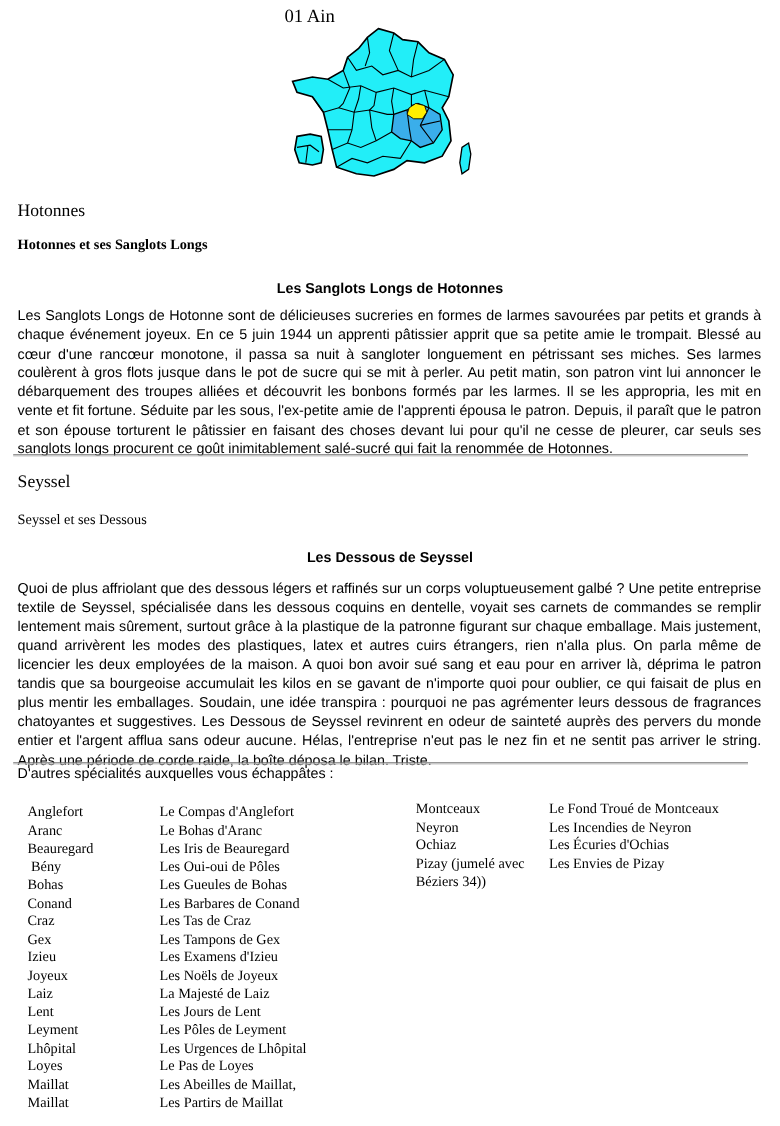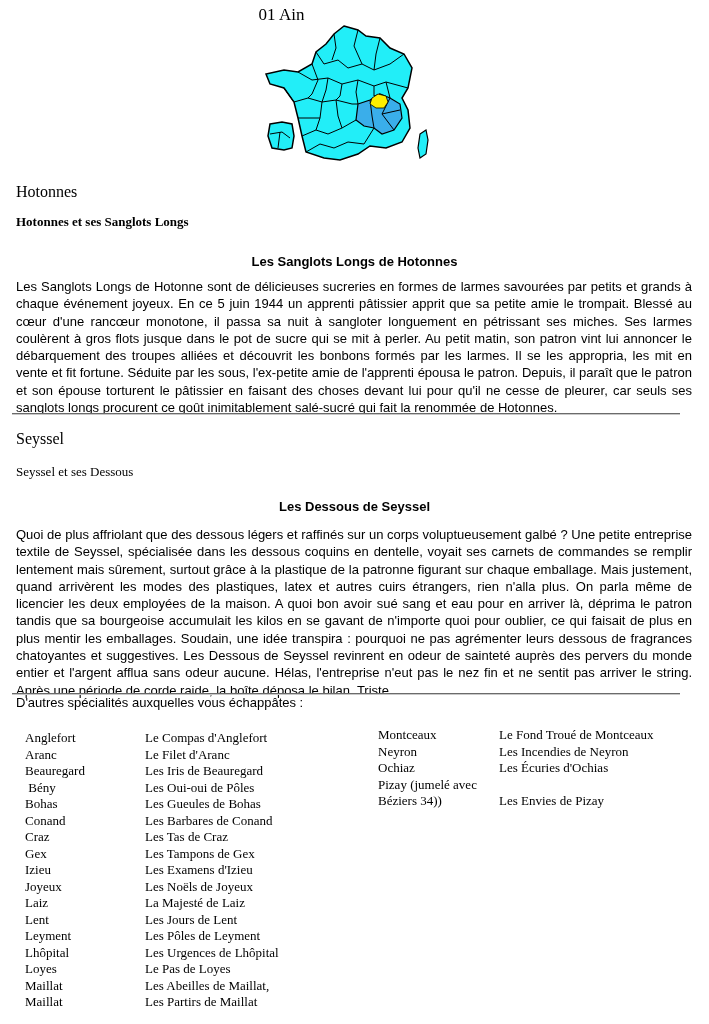--- a/index.html
+++ b/index.html
@@ -75,21 +75,21 @@
 
 <div class="others-label sans">D'autres spécialités auxquelles vous échappâtes :</div>
 
 <div class="list serif" style="left:25px; top:730px;">
   <div class="row">
       <span class="c1">Anglefort</span>
       <span class="c2">Le Compas d'Anglefort</span>
     </div>
   <div class="row">
       <span class="c1">Aranc</span>
-      <span class="c2">Le Filet d'Aranc</span>
+      <span class="c2">Le Bohas d'Aranc</span>
     </div>
   <div class="row">
       <span class="c1">Beauregard</span>
       <span class="c2">Les Iris de Beauregard</span>
     </div>
   <div class="row">
       <span class="c1" style="white-space:pre;"> Bény</span>
       <span class="c2">Les Oui-oui de Pôles</span>
     </div>
   <div class="row">
@@ -152,20 +152,20 @@
       <span class="c2">Le Fond Troué de Montceaux</span>
     </div>
   <div class="row">
       <span class="c1" style="width:121px;">Neyron</span>
       <span class="c2">Les Incendies de Neyron</span>
     </div>
   <div class="row">
       <span class="c1" style="width:121px;">Ochiaz</span>
       <span class="c2">Les Écuries d'Ochias</span>
     </div>
-  <div class="row" style="align-items:flex-end;">
+  <div class="row" style="">
     <span class="c1" style="width:121px; display:flex; flex-direction:column;">
       <span>Pizay (jumelé avec</span>
       <span>Béziers 34))</span>
     </span>
     <span class="c2">Les Envies de Pizay</span>
   </div>
 </div>
 
 </body></html>

